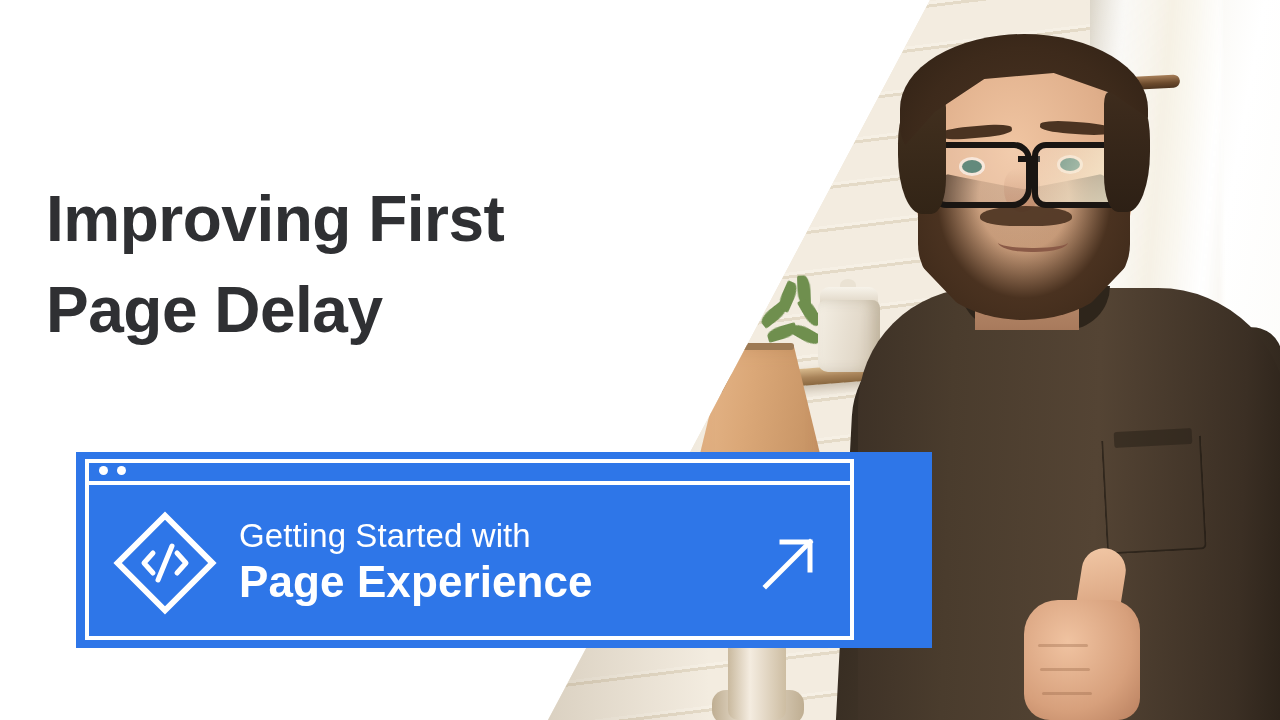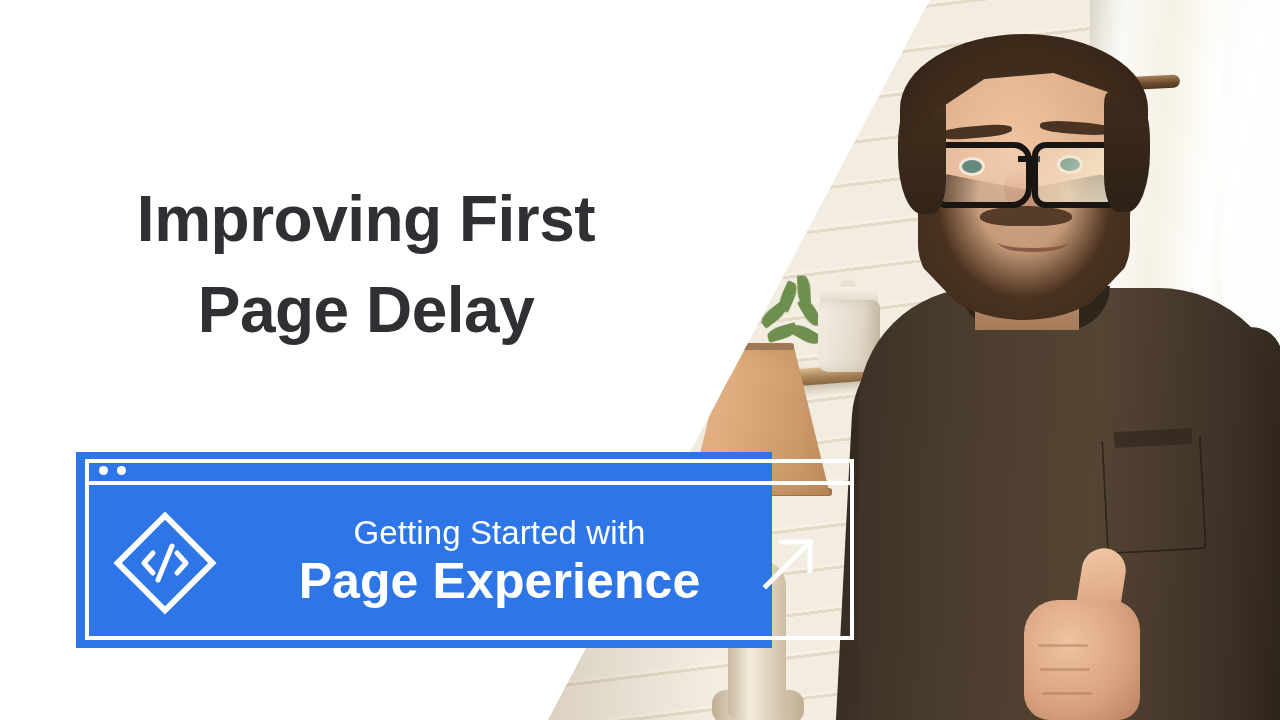--- a/index.html
+++ b/index.html
@@ -7,21 +7,20 @@
     padding: 0;
     background: #ffffff;
   }
   #stage {
     position: relative;
     width: 1280px;
     height: 720px;
     overflow: hidden;
     background: #ffffff;
     font-family: "Liberation Sans", sans-serif;
-    text-align: center;
   }
 
   
   .photo-layer {
     position: absolute;
     inset: 0;
     
     clip-path: polygon(930px 0px, 1280px 0px, 1280px 720px, 548px 720px);
     overflow: hidden;
   }
@@ -355,21 +354,21 @@
     color: #2f3033;
     letter-spacing: -0.5px;
   }
   .title-line { display: block; white-space: nowrap; }
 
   
   .banner {
     position: absolute;
     left: 76px;
     top: 452px;
-    width: 696px;
+    width: 856px;
     height: 196px;
     background: #2e76e8;
     box-sizing: border-box;
   }
   .banner-frame {
     position: absolute;
     left: 9px; top: 7px;
     width: 769px; height: 181px;
     border: 4px solid #ffffff;
     box-sizing: border-box;
@@ -411,21 +410,21 @@
   }
   .banner-line1 {
     display: block;
     font-size: 33px;
     font-weight: normal;
     line-height: 1.18;
     letter-spacing: .1px;
   }
   .banner-line2 {
     display: block;
-    font-size: 50px;
+    font-size: 44px;
     font-weight: bold;
     line-height: 1.18;
     letter-spacing: .1px;
   }
   .arrow-ne {
     flex: 0 0 58px;
     width: 58px; height: 58px;
     margin-right: 6px;
   }
 </style>

